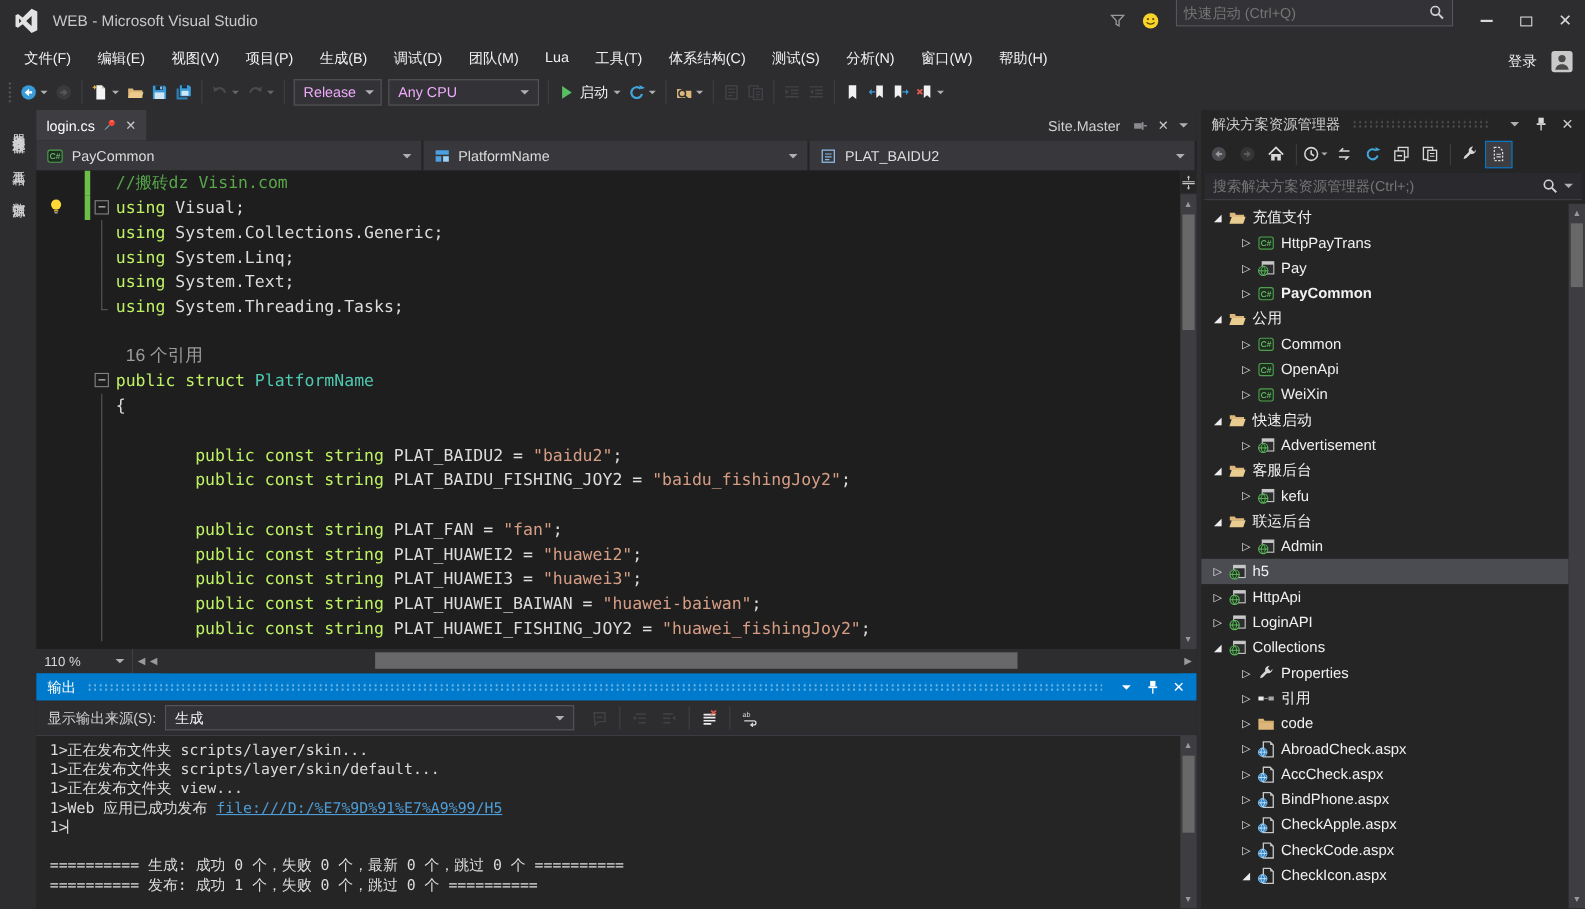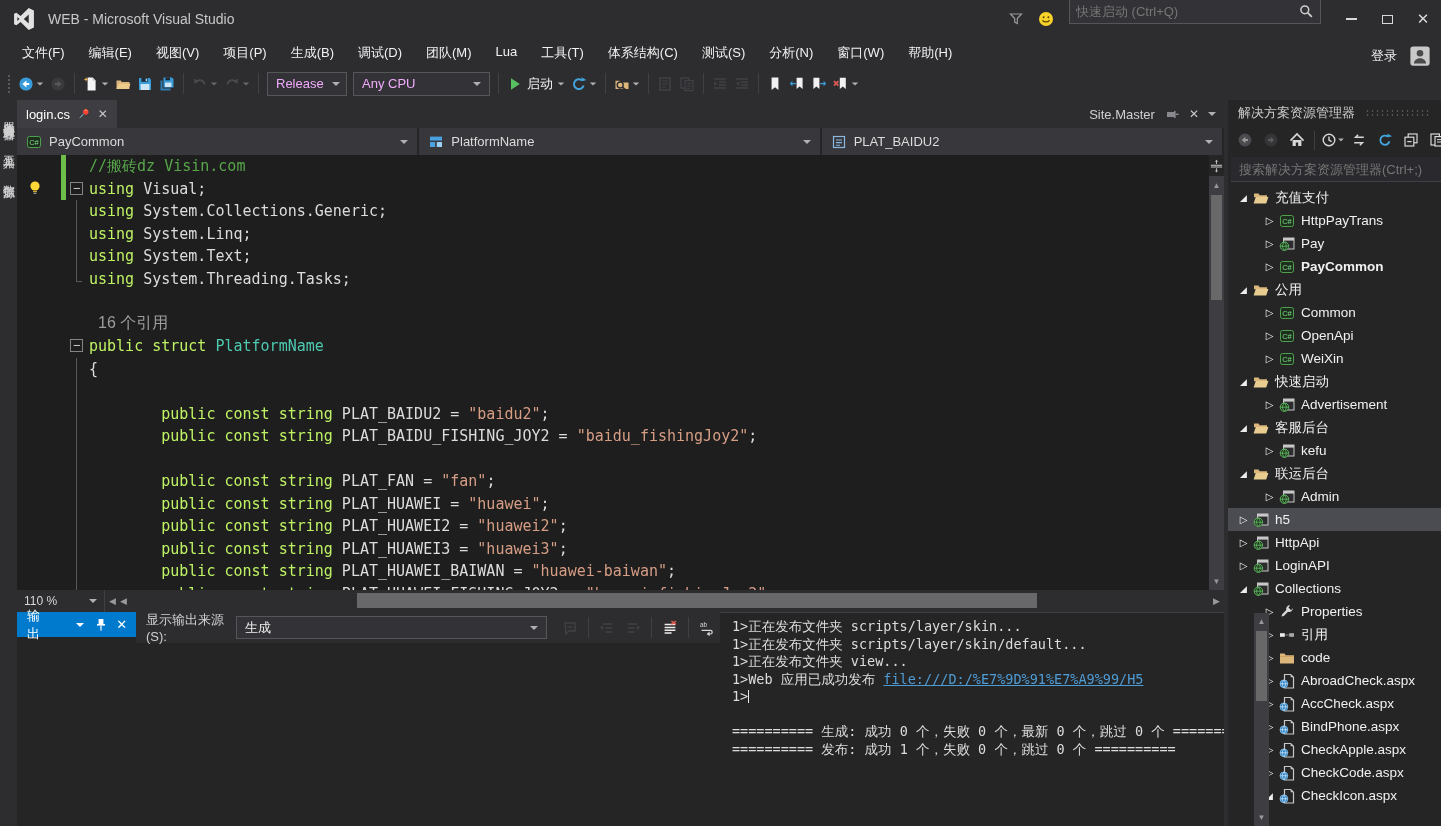--- a/index.html
+++ b/index.html
@@ -71,21 +71,21 @@
   .vscroll .sarr{position:absolute;left:0;width:15px;text-align:center;color:#999;font-size:8px}
   .vthumb{position:absolute;left:2px;width:11px;background:#686868}
   .split-box{height:22px;background:#252526;display:flex;align-items:center;justify-content:center;border-bottom:1px solid #3e3e42}
   
   .ebottom{height:22px;background:#2d2d30;display:flex;align-items:center}
   .zoomc{width:88px;height:100%;display:flex;align-items:center;gap:6px;padding:0 7px;font-size:12px;color:#d8d8d8;border-right:1px solid #3f3f46}
   .harr{color:#999;font-size:9px;padding:0 4px}
   .htrack{flex:1;height:100%;position:relative;background:#2d2d30}
   .hthumb{position:absolute;top:3px;height:15px;background:#68686b;left:21%;width:63%}
   
-  .output{height:214px;display:flex;flex-direction:row;background:#252526}
+  .output{height:214px;display:flex;flex-direction:column;background:#252526}
   .out-title{height:25px;background:#007acc;display:flex;align-items:center;padding:0 4px 0 10px;font-size:13px;color:#fff}
   .grip{flex:1;height:9px;margin:0 10px;background-image:radial-gradient(rgba(255,255,255,.5) 1px,transparent 1.2px);background-size:5px 4px;background-position:0 1px}
   .grip-gray{flex:1;height:9px;margin:0 10px;background-image:radial-gradient(rgba(255,255,255,.22) 1px,transparent 1.2px);background-size:5px 4px;background-position:0 1px}
   .outbtn{width:24px;display:flex;justify-content:center;color:#fff;font-size:11px}
   .outbtn .caret{border-top-color:#fff}
   .out-toolbar{height:31px;display:flex;align-items:center;background:#2d2d30;padding-left:10px;font-size:13px;color:#d0d0d0}
   .out-combo{width:372px;height:23px;background:#333337;border:1px solid #55555a;display:flex;align-items:center;padding:0 8px;margin-left:8px;color:#f1f1f1}
   .out-combo .caret{margin-left:auto}
   .otb{width:26px;height:24px;display:flex;align-items:center;justify-content:center}
   .out-body{flex:1;display:flex;background:#252526;border-top:1px solid #3f3f46}
@@ -547,27 +547,20 @@
             <span class="cl-fold">
               <span class="gmid"></span>
             </span>
             <span class="cl-txt"><span class="tk-pl">        </span><span class="tk-kw">public const string</span><span class="tk-pl"> PLAT_FAN = </span><span class="tk-st">"fan"</span><span class="tk-pl">;</span></span>
           </div>
           <div class="cl">
             <span class="cl-gut"></span>
             <span class="cl-fold">
               <span class="gmid"></span>
             </span>
-            <span class="cl-txt"><span class="tk-pl">        </span><span class="tk-kw">public const string</span><span class="tk-pl"> PLAT_HUAWEI = </span><span class="tk-st">"huawei"</span><span class="tk-pl">;</span></span>
-          </div>
-          <div class="cl">
-            <span class="cl-gut"></span>
-            <span class="cl-fold">
-              <span class="gmid"></span>
-            </span>
             <span class="cl-txt"><span class="tk-pl">        </span><span class="tk-kw">public const string</span><span class="tk-pl"> PLAT_HUAWEI2 = </span><span class="tk-st">"huawei2"</span><span class="tk-pl">;</span></span>
           </div>
           <div class="cl">
             <span class="cl-gut"></span>
             <span class="cl-fold">
               <span class="gmid"></span>
             </span>
             <span class="cl-txt"><span class="tk-pl">        </span><span class="tk-kw">public const string</span><span class="tk-pl"> PLAT_HUAWEI3 = </span><span class="tk-st">"huawei3"</span><span class="tk-pl">;</span></span>
           </div>
           <div class="cl">

